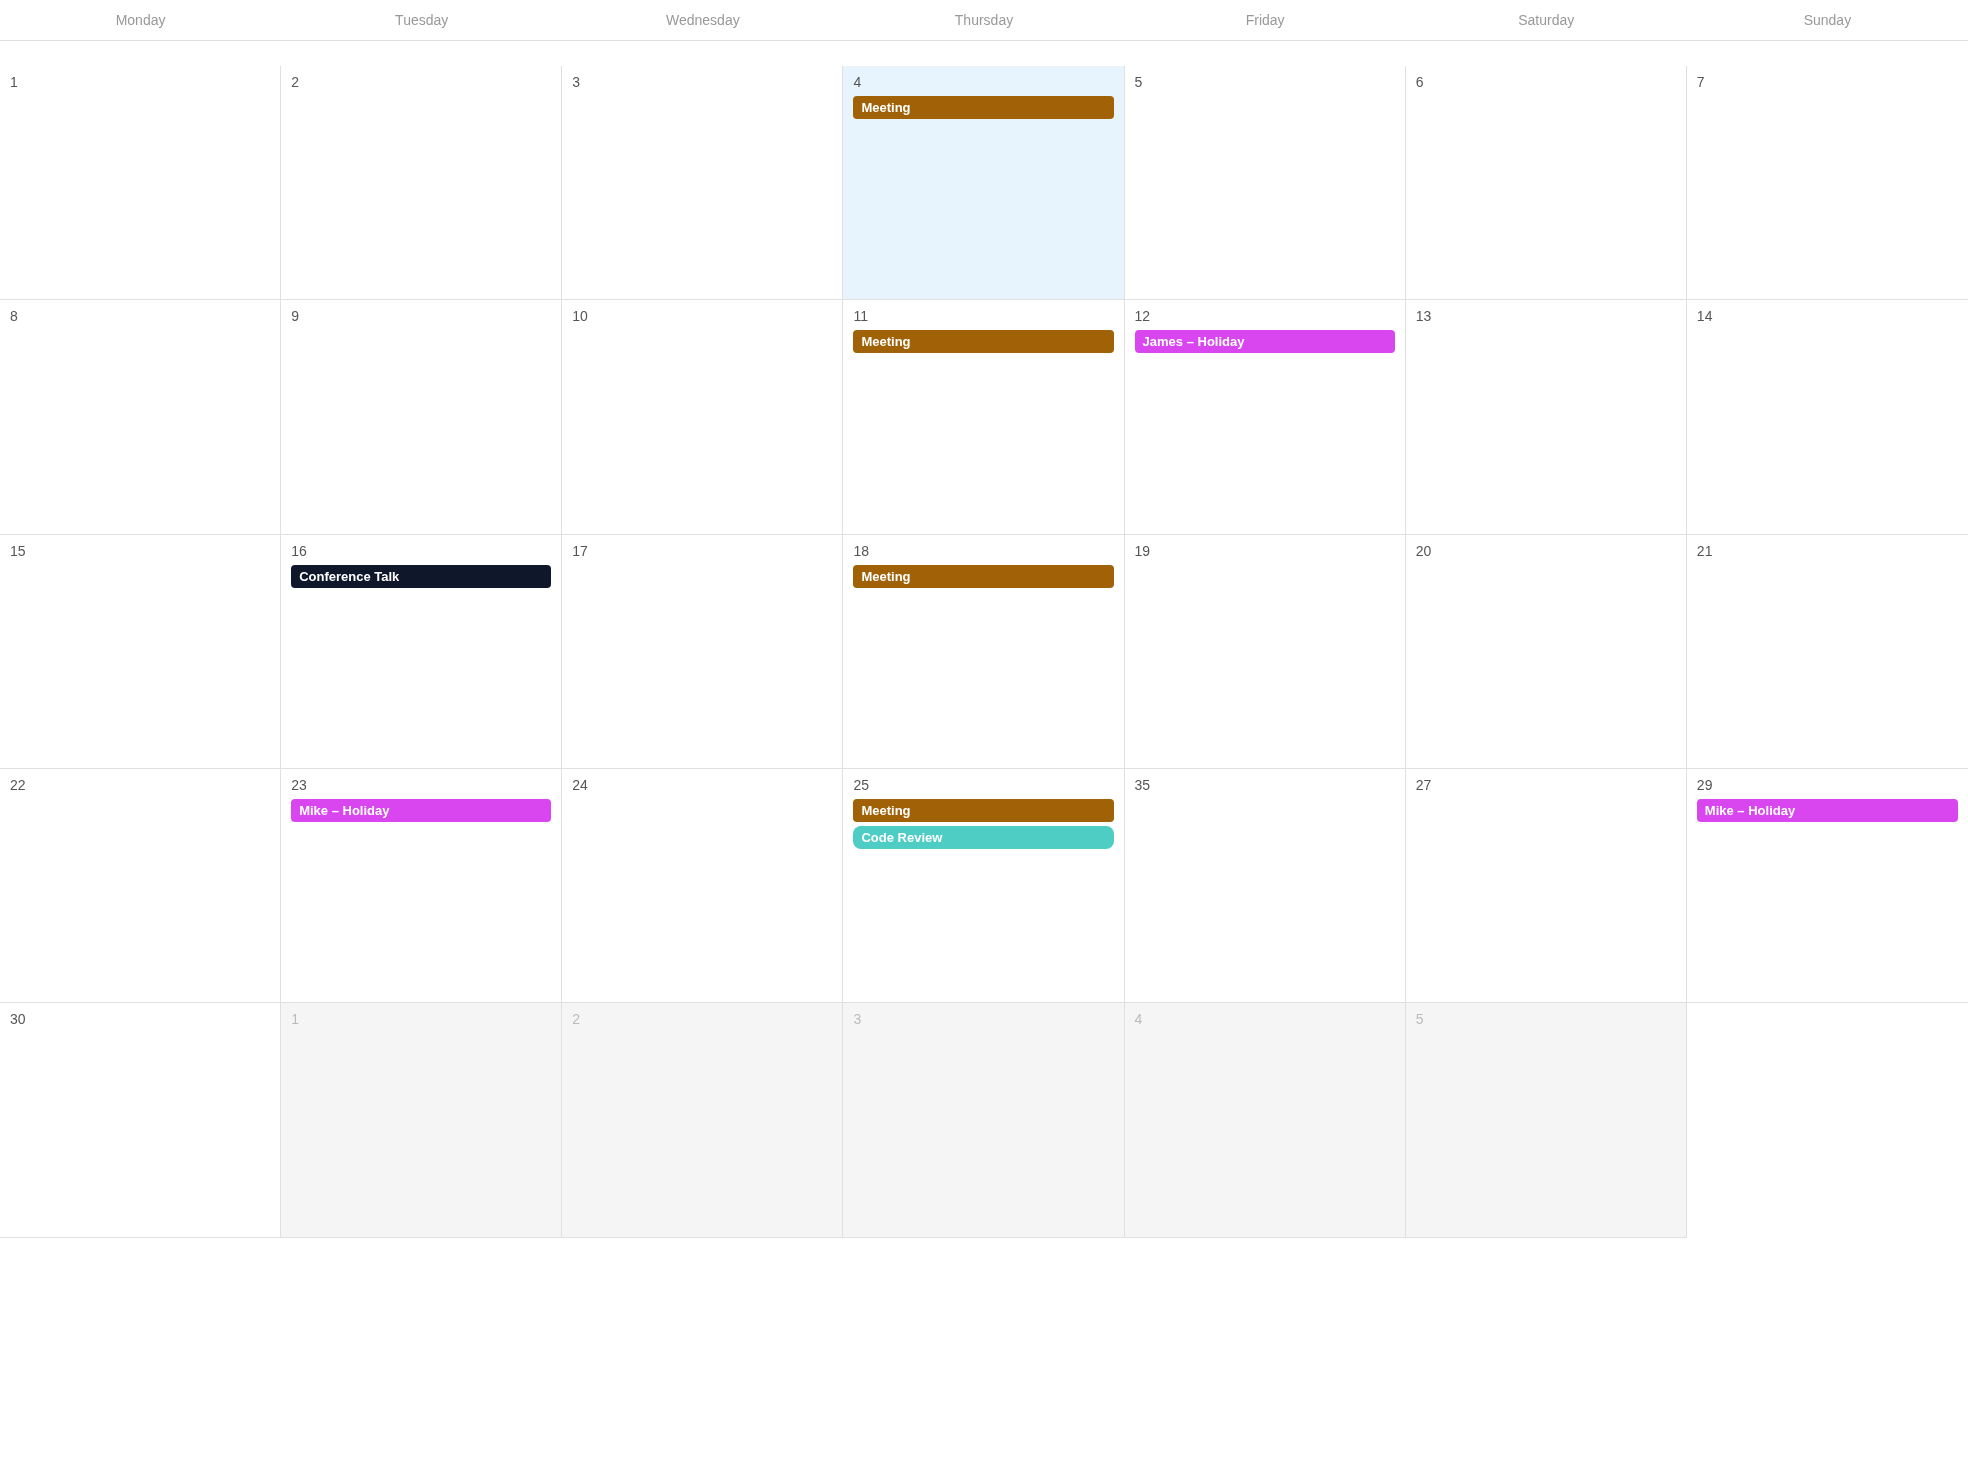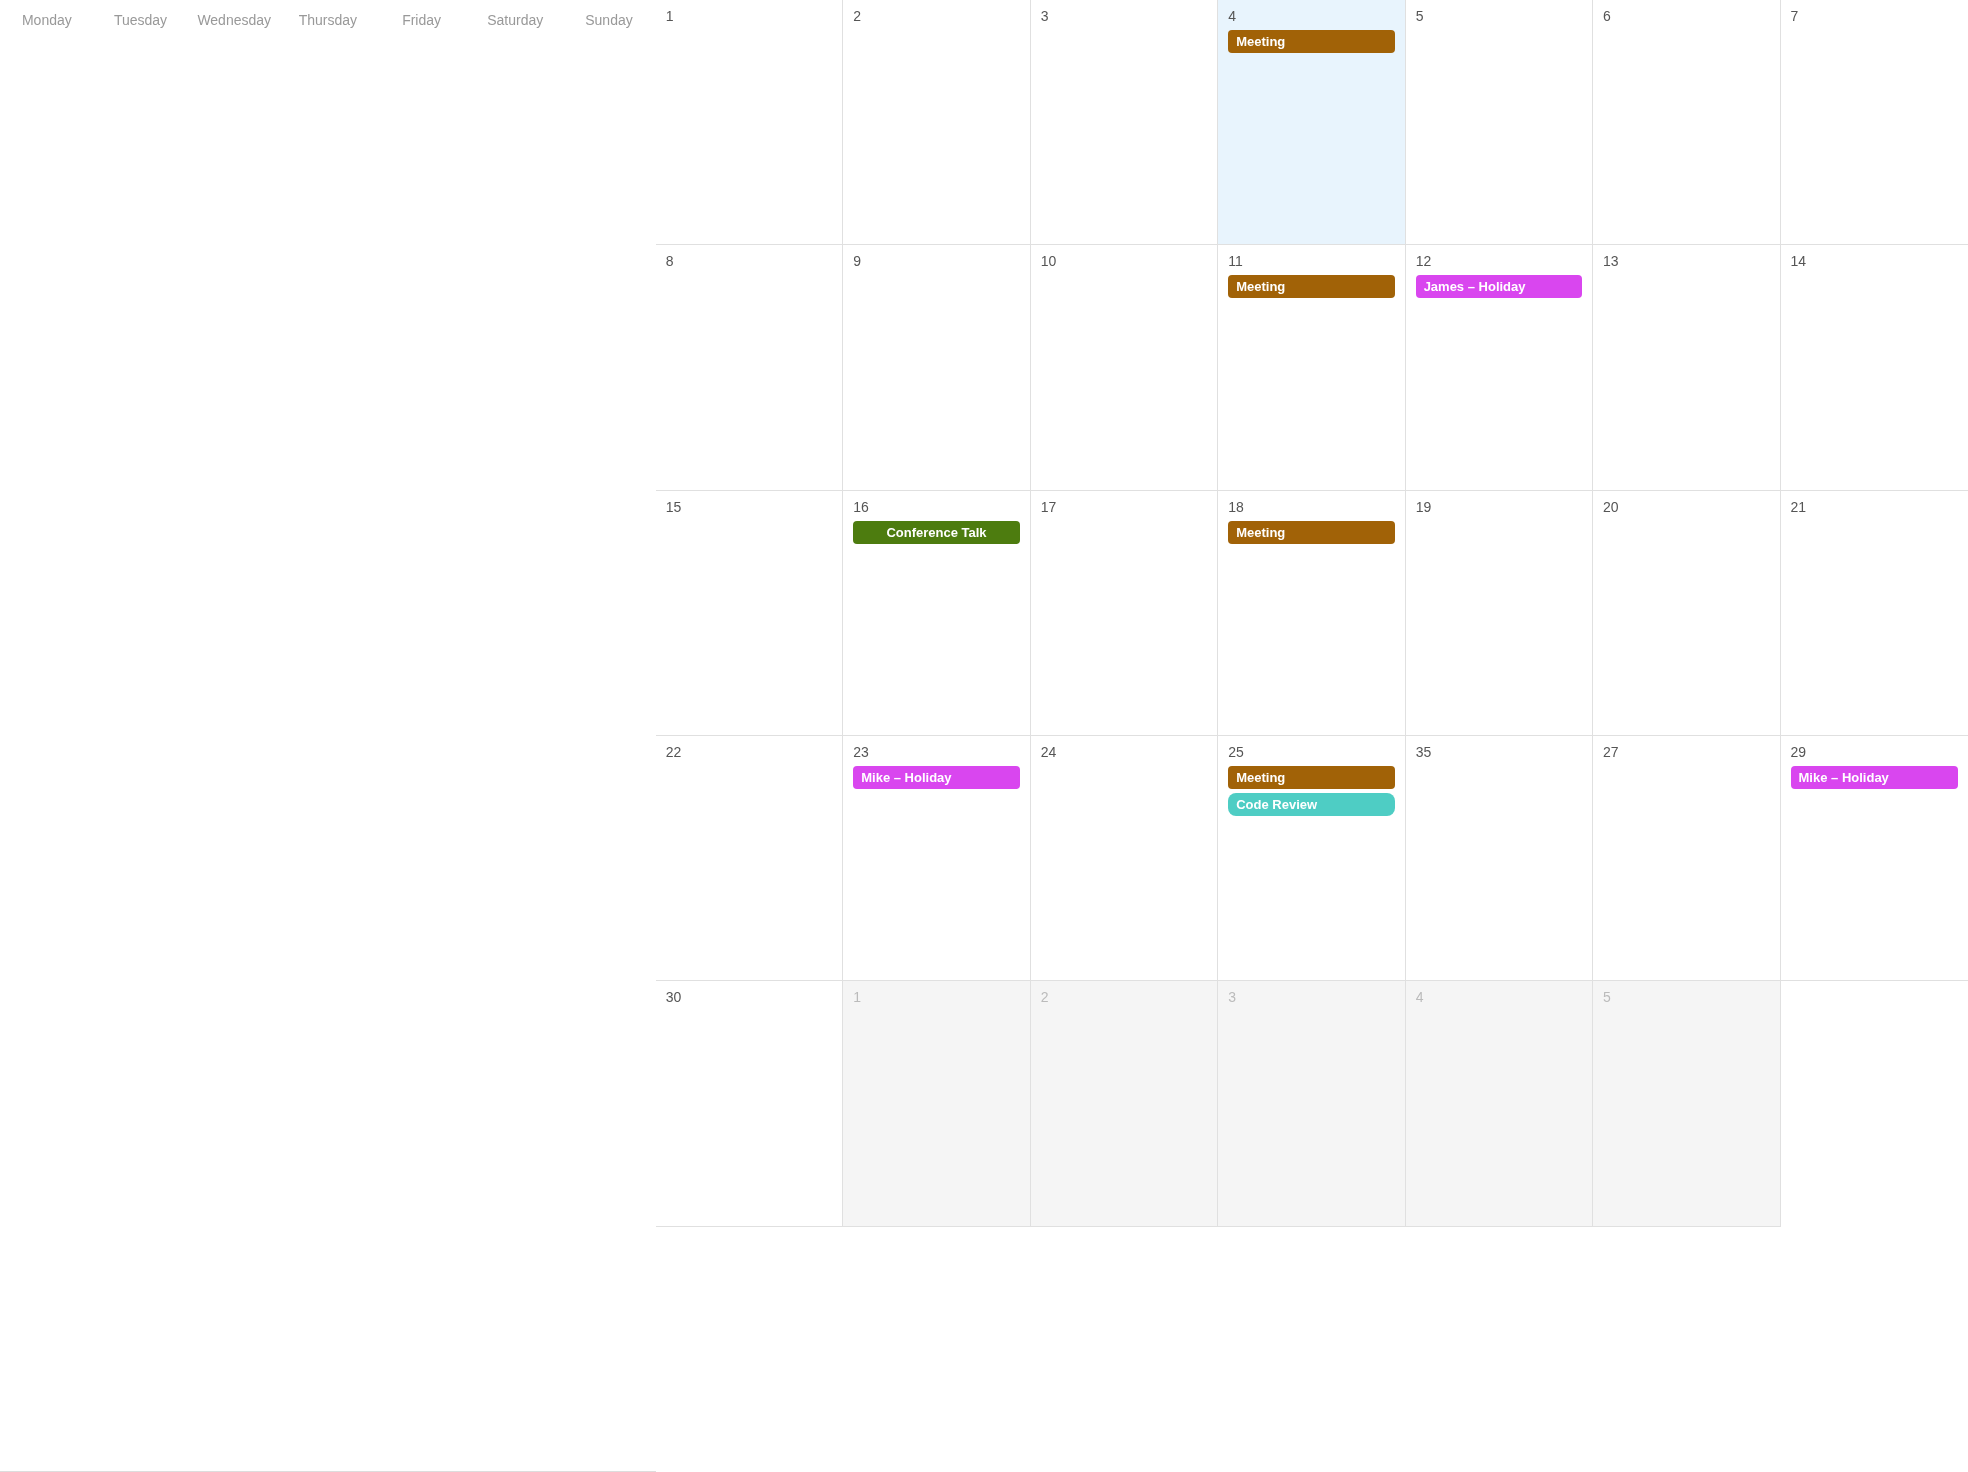--- a/index.html
+++ b/index.html
@@ -11,20 +11,22 @@
     body {
       font-family: -apple-system, BlinkMacSystemFont, 'Segoe UI', Helvetica, Arial, sans-serif;
       background: #fff;
       color: #333;
     }
 
     .calendar {
       width: 100%;
       height: 100vh;
       display: flex;
+      flex-direction: column;
+      gap: 25px;
     }
 
     .header-row {
       display: grid;
       grid-template-columns: repeat(7, 1fr);
       border-bottom: 1px solid #ddd;
     }
 
     .header-cell {
       padding: 12px 10px;
@@ -88,22 +90,21 @@
 
     .event.meeting {
       background: #a16207;
     }
 
     .event.holiday {
       background: #d946ef;
     }
 
     .event.conference {
-      background: #4d7c0f;
-      text-align: center;
+      background: #0f172a;
     }
 
     .event.code-review {
       background: #4ecdc4;
       border-radius: 8px;
     }
   </style>
 </head>
 <body>
 

